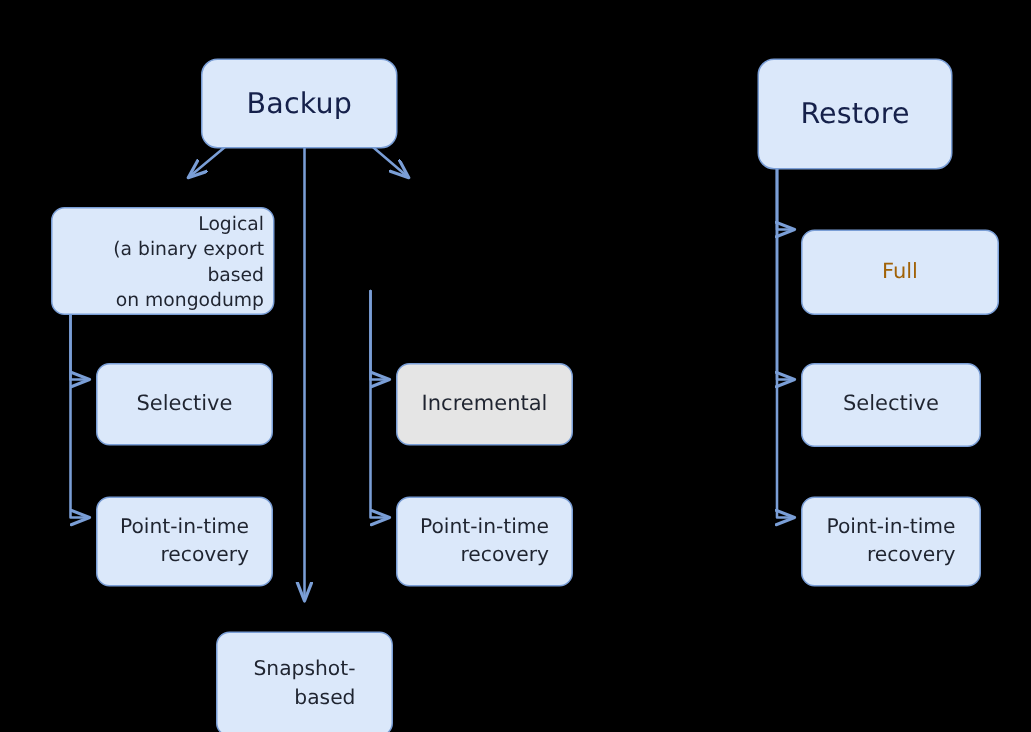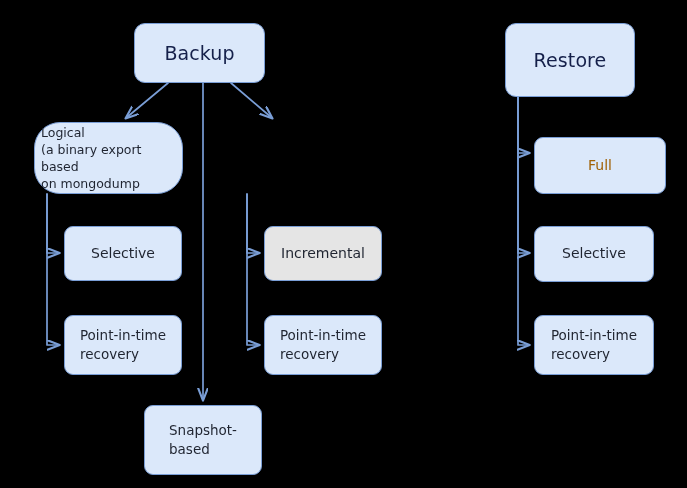--- a/index.html
+++ b/index.html
@@ -31,24 +31,25 @@
   }
   .node {
     position: absolute;
     box-sizing: border-box;
     background: #dbe8fa;
     border: 1.6px solid #7a9ed6;
     border-radius: 9px;
     display: flex;
     align-items: center;
     justify-content: center;
-    text-align: left;
+    text-align: right;
     color: #1f2430;
     line-height: 1.38;
     z-index: 2;
+    margin-top: 16px;
   }
   .node-label {
     display: block;
     white-space: pre-line;
     padding: 0 6px;
   }
   .node.root {
     border-radius: 11px;
     color: #15204a;
   }
@@ -99,21 +100,21 @@
       <path d="M518,83 L518,253 L529,253" marker-end="url(#arrowhead)"></path>
 
       <path d="M518,83 L518,345 L529,345" marker-end="url(#arrowhead)"></path>
     </g>
   </svg>
 
   <div class="node root" style="left: 134px; top: 23px; width: 131px; height: 60px; background: rgb(219, 232, 250); border-color: rgb(122, 158, 214); color: rgb(21, 32, 74);">
     <span class="node-label">Backup</span>
   </div>
 
-  <div class="node branch" style="left: 34px; top: 122px; width: 149px; height: 72px; background: rgb(219, 232, 250); border-color: rgb(122, 158, 214); color: rgb(31, 36, 48); border-radius: 26px;">
+  <div class="node branch" style="left: 34px; top: 122px; width: 149px; height: 72px; background: rgb(219, 232, 250); border-color: rgb(122, 158, 214); color: rgb(31, 36, 48);">
     <span class="node-label">Logical
 (a binary export based
 on mongodump</span>
   </div>
 
 
   <div class="node leaf" style="left: 64px; top: 226px; width: 118px; height: 55px; background: rgb(219, 232, 250); border-color: rgb(122, 158, 214); color: rgb(31, 36, 48);">
     <span class="node-label">Selective</span>
   </div>
 

